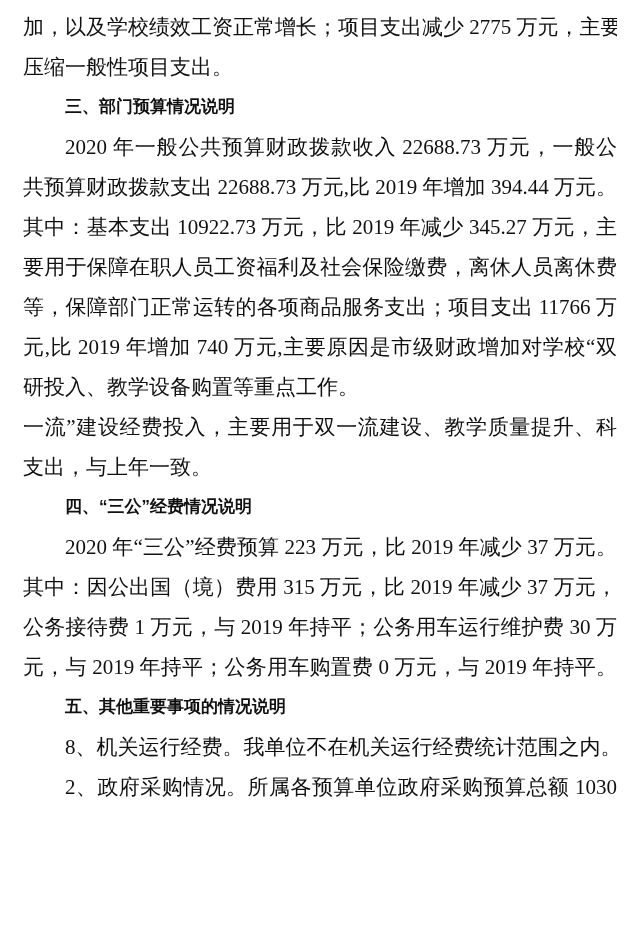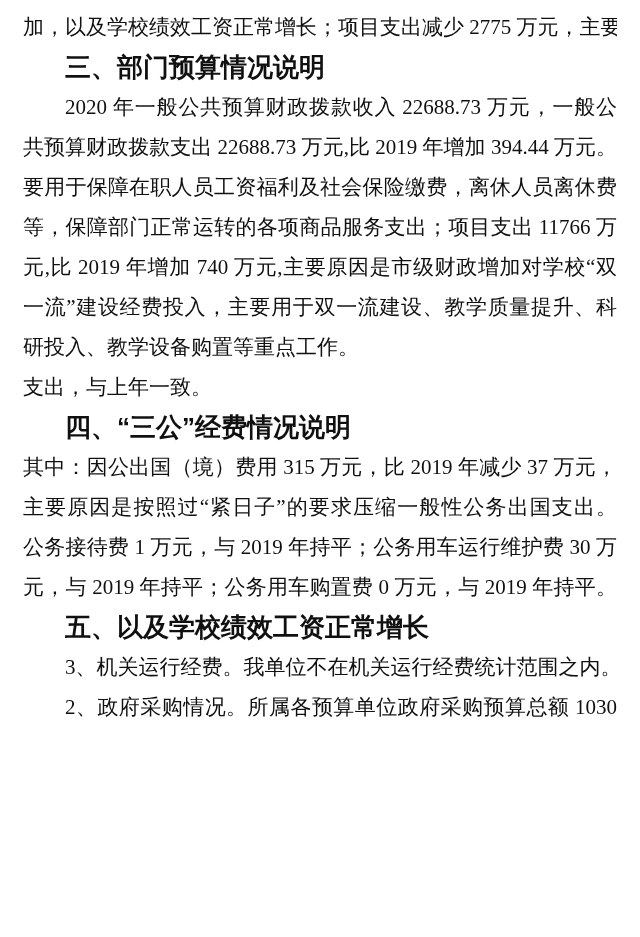--- a/index.html
+++ b/index.html
@@ -30,42 +30,44 @@
   .line.justify {
     text-align: justify;
     text-align-last: justify;
   }
   .line.indent {
     padding-left: 42px;
   }
   .line.heading {
     font-family: "Liberation Sans", "DejaVu Sans", sans-serif;
     font-weight: bold;
-    font-size: 26px;
+    font-size: 17px;
     text-align: left;
     text-align-last: left;
   }
 </style>
 </head>
 <body>
 
 <div class="page">
   <div id="doc">
       <div class="line body justify">加，以及学校绩效工资正常增长；项目支出减少 2775 万元，主要</div>
+      <div class="line body">压缩一般性项目支出。</div>
       <div class="line heading indent">三、部门预算情况说明</div>
       <div class="line body indent justify">2020 年一般公共预算财政拨款收入 22688.73 万元，一般公</div>
       <div class="line body justify">共预算财政拨款支出 22688.73 万元,比 2019 年增加 394.44 万元。</div>
+      <div class="line body justify">其中：基本支出 10922.73 万元，比 2019 年减少 345.27 万元，主</div>
       <div class="line body justify">要用于保障在职人员工资福利及社会保险缴费，离休人员离休费</div>
       <div class="line body justify">等，保障部门正常运转的各项商品服务支出；项目支出 11766 万</div>
       <div class="line body justify">元,比 2019 年增加 740 万元,主要原因是市级财政增加对学校“双</div>
+      <div class="line body">研投入、教学设备购置等重点工作。</div>
       <div class="line body justify">一流”建设经费投入，主要用于双一流建设、教学质量提升、科</div>
-      <div class="line body">研投入、教学设备购置等重点工作。</div>
       <div class="line body">支出，与上年一致。</div>
       <div class="line heading indent">四、“三公”经费情况说明</div>
+      <div class="line body indent justify">2020 年“三公”经费预算 223 万元，比 2019 年减少 37 万元。</div>
       <div class="line body justify">其中：因公出国（境）费用 315 万元，比 2019 年减少 37 万元，</div>
-      <div class="line body justify">主要原因是按照过“紧日子”的要求压缩一般性公务出国支出。</div>
       <div class="line body justify">公务接待费 1 万元，与 2019 年持平；公务用车运行维护费 30 万</div>
       <div class="line body justify">元，与 2019 年持平；公务用车购置费 0 万元，与 2019 年持平。</div>
-      <div class="line heading indent">五、以及学校绩效工资正常增长</div>
-      <div class="line body indent justify">3、机关运行经费。我单位不在机关运行经费统计范围之内。</div>
+      <div class="line heading indent">五、其他重要事项的情况说明</div>
+      <div class="line body indent justify">8、机关运行经费。我单位不在机关运行经费统计范围之内。</div>
       <div class="line body indent justify">2、政府采购情况。所属各预算单位政府采购预算总额 1030</div>
     </div>
 </div>
 
 </body></html>

